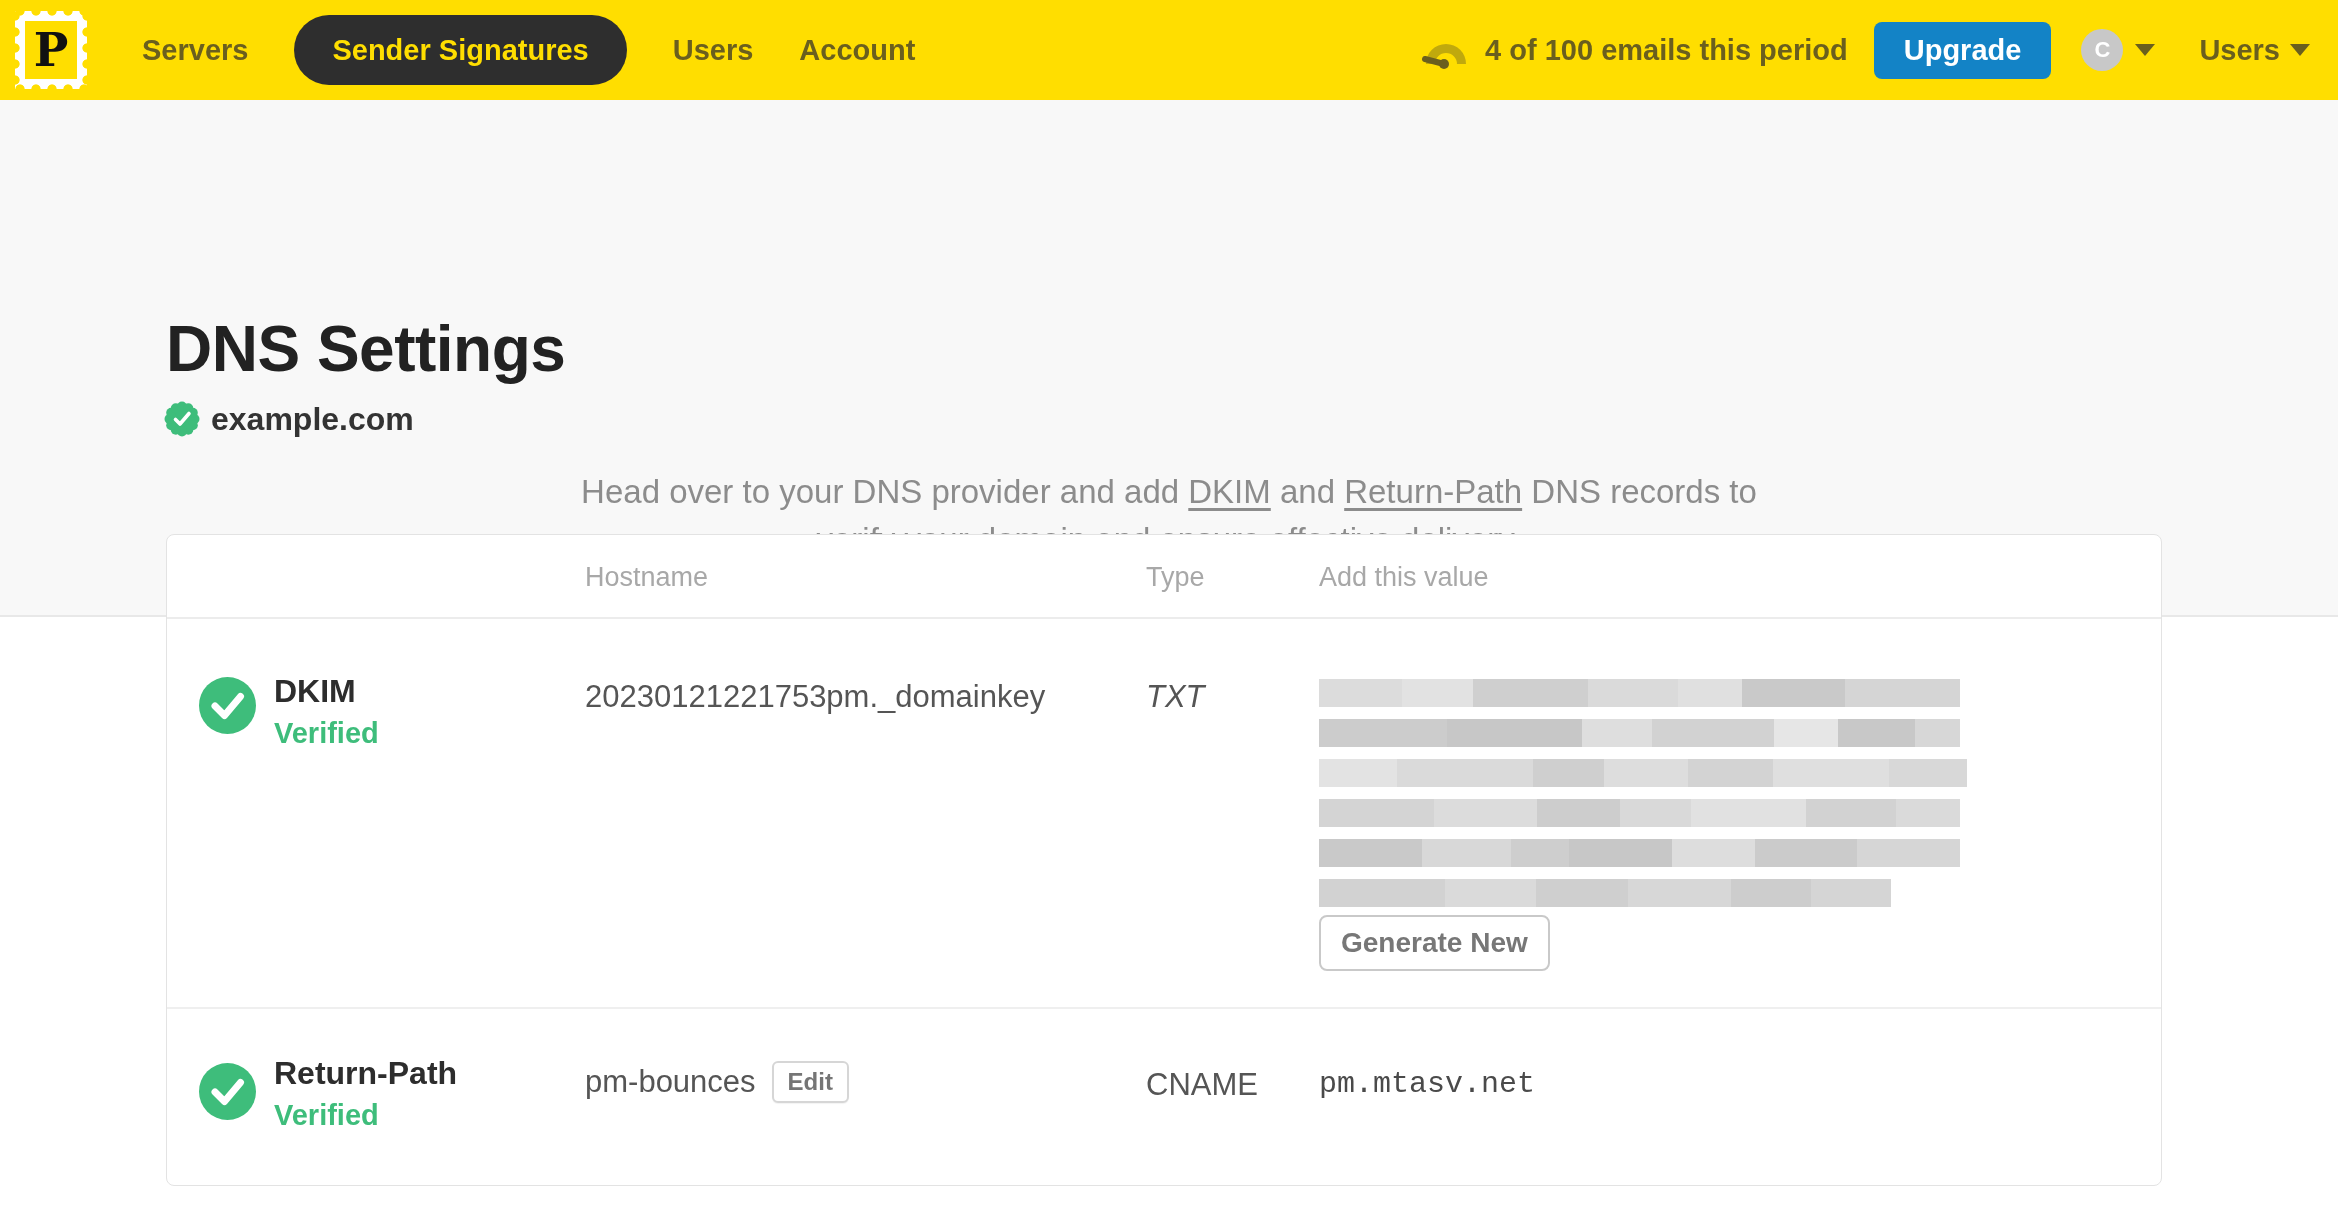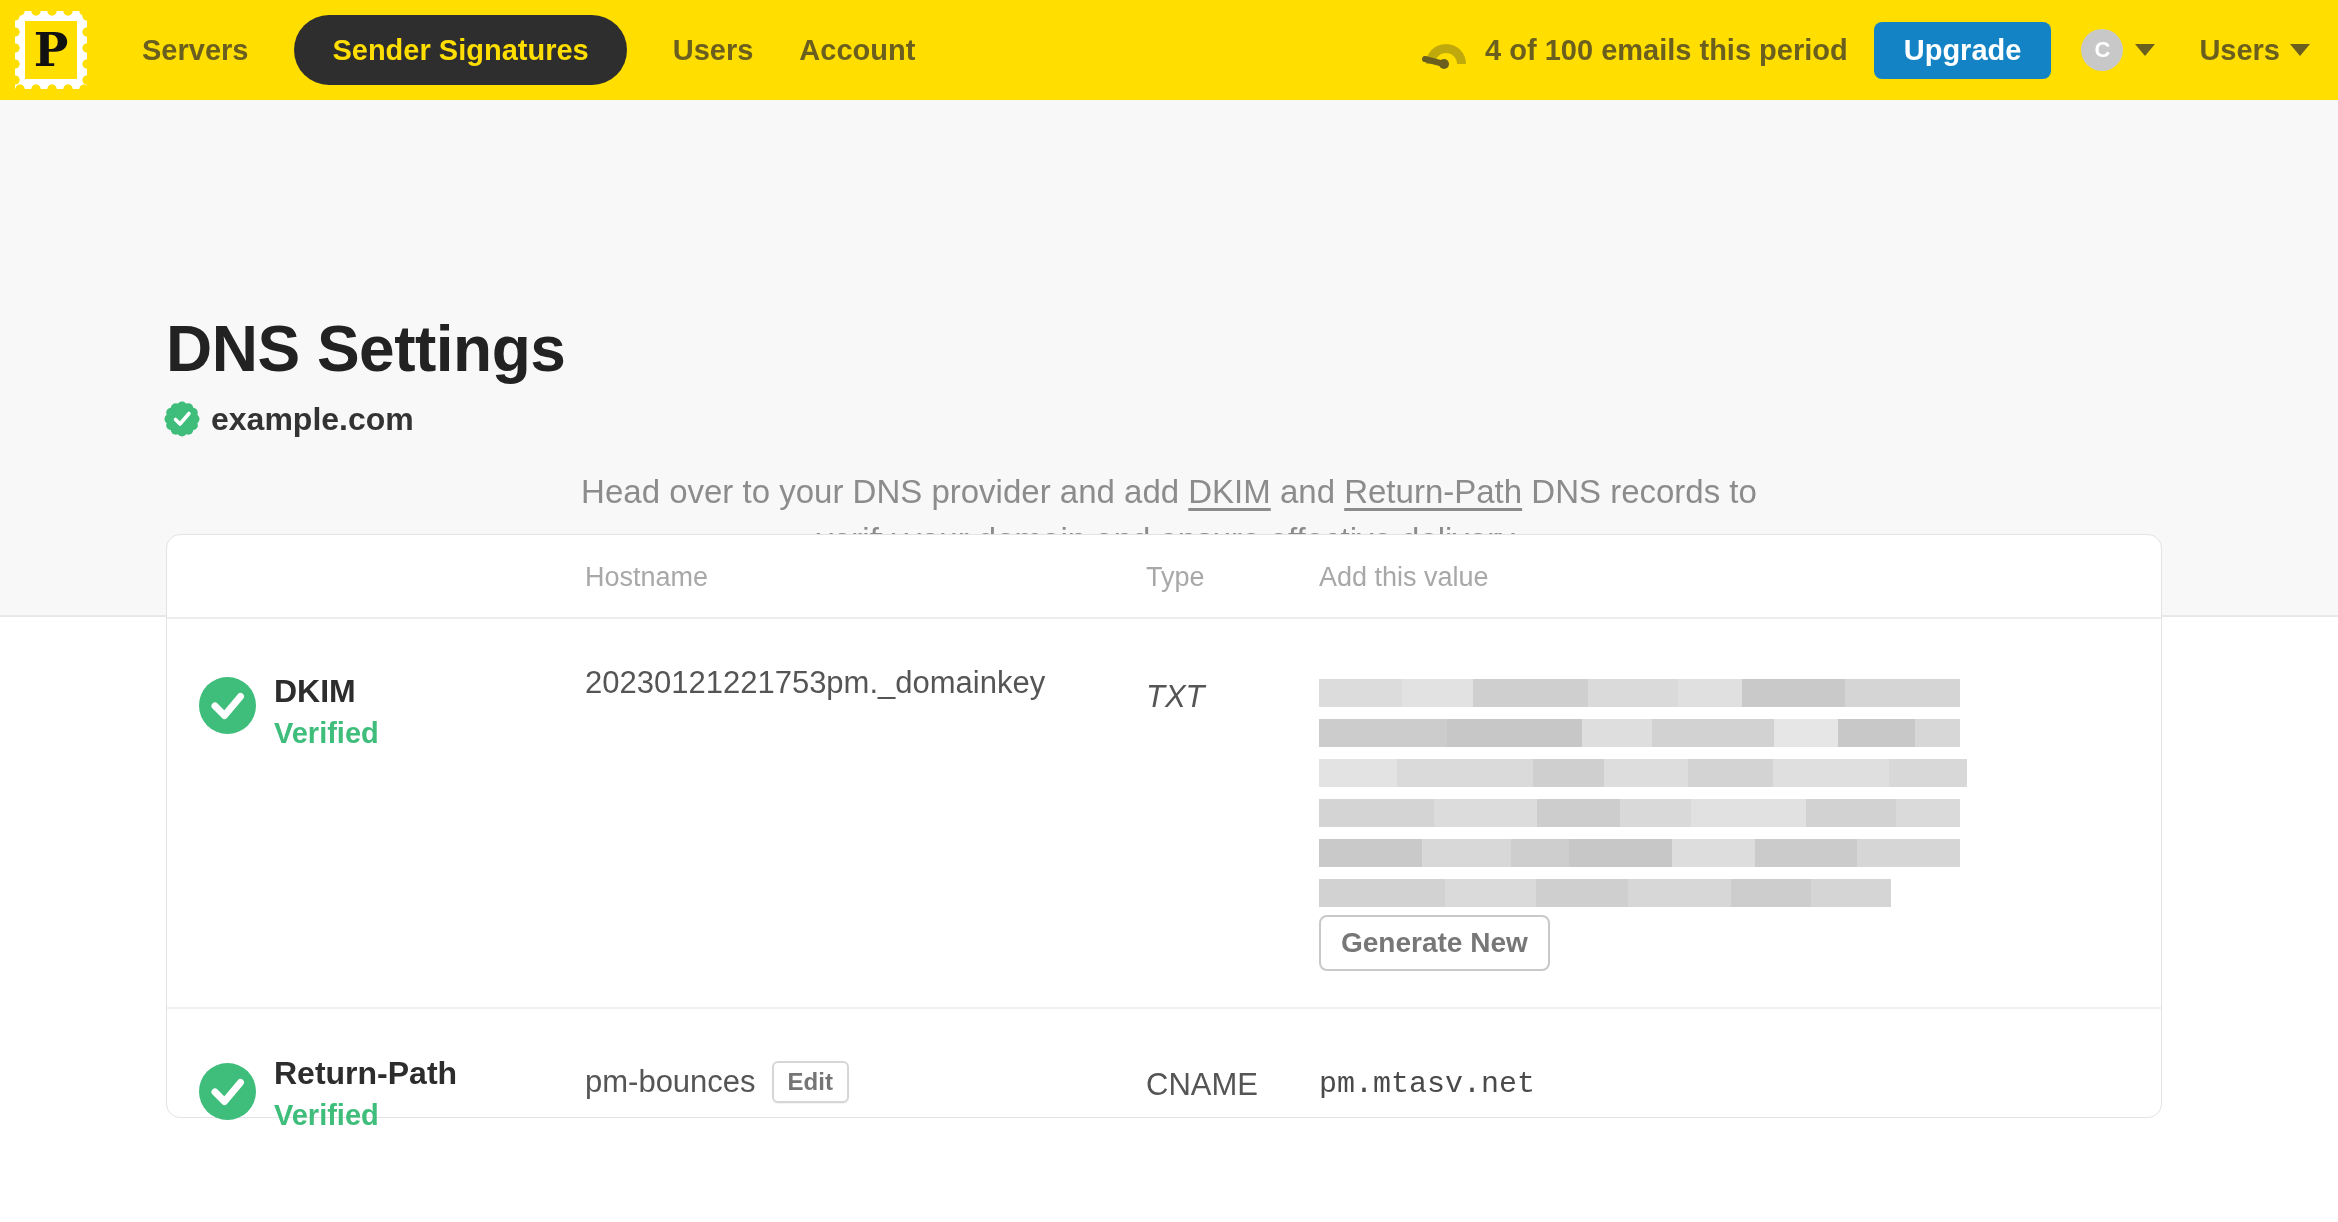--- a/index.html
+++ b/index.html
@@ -58,42 +58,42 @@
     border-bottom:2px solid #e8e8e8;}
   .page-title{position:absolute;left:166px;top:212px;font-size:64px;font-weight:800;
     color:var(--ink);letter-spacing:-0.5px;}
   .domain-row{position:absolute;left:163px;top:300px;display:flex;align-items:center;gap:10px;}
   .domain-name{font-size:32px;font-weight:700;color:#333;}
   .intro{position:absolute;top:368px;left:0;width:100%;text-align:center;
     font-size:33px;line-height:48px;color:var(--muted);}
   .intro a{color:var(--muted);text-decoration:underline;text-underline-offset:5px;}
 
   
-  .card{position:absolute;left:166px;top:434px;width:1996px;height:584px;
-    background:#fff;border:1px solid #e3e3e3;border-radius:14px;z-index:2;}
+  .card{position:absolute;left:166px;top:434px;width:1996px;height:652px;
+    background:#fff;border:1px solid #e3e3e3;border-radius:8px;z-index:2;}
   .card-header{position:relative;height:84px;border-bottom:2px solid #ececec;}
   .th{position:absolute;top:0;height:84px;display:flex;align-items:center;
     color:var(--thead);font-size:27px;}
   .th-hostname{left:418px;}
   .th-type{left:979px;}
   .th-value{left:1152px;}
   .row{position:relative;}
   .row1{height:390px;border-bottom:2px solid #efefef;}
   .row2{height:174px;}
   .check{position:absolute;left:32px;width:57px;height:57px;}
   .row1 .check{top:58px;}
   .row2 .check{top:54px;}
   .rec-name{position:absolute;left:107px;font-size:32px;font-weight:700;color:#2d2d2d;}
   .row1 .rec-name{top:54px;}
   .row2 .rec-name{top:46px;}
   .rec-status{position:absolute;left:107px;font-size:29px;font-weight:600;color:var(--green);}
   .row1 .rec-status{top:98px;}
   .row2 .rec-status{top:90px;}
   .rec-host{position:absolute;left:418px;font-size:31px;color:var(--cell);}
-  .row1 .rec-host{top:46px;}
+  .row1 .rec-host{top:60px;}
   .row2 .rec-host{top:52px;display:flex;align-items:center;gap:16px;}
   .rec-type{position:absolute;left:979px;font-size:31px;color:var(--cell);}
   .row1 .rec-type{top:60px;font-style:italic;}
   .row2 .rec-type{top:58px;}
   .edit-btn{background:#fff;border:2px solid #d6d6d6;border-radius:6px;
     font-family:inherit;font-size:24px;font-weight:700;color:#757575;
     padding:5px 14px;cursor:pointer;box-shadow:0 1px 1px rgba(0,0,0,.05);}
   .bars{position:absolute;left:1152px;top:60px;width:648px;}
   .bar{height:28px;margin-bottom:12px;width:641px;}
   .bar:nth-child(1){background:linear-gradient(90deg,#dcdcdc 0 13%,#e2e2e2 0 24%,#cfcfcf 0 42%,#dadada 0 56%,#e0e0e0 0 66%,#c9c9c9 0 82%,#d5d5d5 0 100%);}

